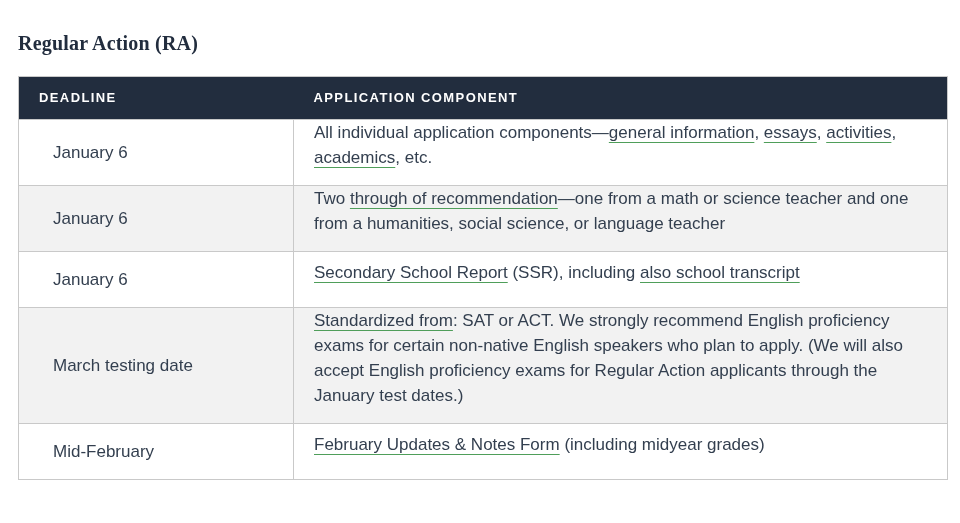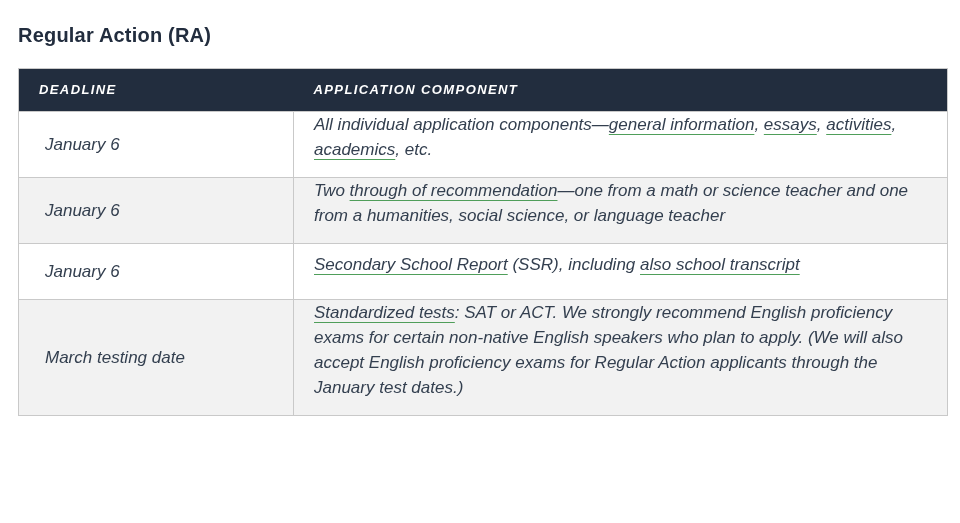--- a/index.html
+++ b/index.html
@@ -12,32 +12,32 @@
   }
   *{box-sizing:border-box;}
   html,body{margin:0;padding:0;background:#ffffff;}
   body{
     width:960px;height:523px;
     font-family:"Liberation Sans","DejaVu Sans",sans-serif;
     color:var(--body-text);
   }
   .page{padding:20px 13px 0 18px;}
   .page-title{
-    margin:4px 0 21px 0;
+    margin:12px 0 21px 0;
     font-size:20px;
     font-weight:bold;
     color:#222d3e;
     letter-spacing:.2px;
+    font-family:Liberation Serif, serif;
   }
   table.deadlines{
     width:929px;
     table-layout:fixed;
     border-collapse:collapse;
     border:1px solid var(--border);
-    font-style:italic;
   }
   col.col-deadline{width:275px;}
   col.col-component{width:654px;}
   thead th{
     background:var(--header-bg);
     color:var(--header-text);
     font-size:13px;
     font-weight:bold;
     letter-spacing:1.4px;
     text-align:left;
@@ -47,21 +47,21 @@
     line-height:16px;
   }
   tbody td{
     border:1px solid var(--border);
     font-size:17px;
     line-height:25px;
     vertical-align:middle;
     padding:0 24px 15px 20px;
     color:var(--body-text);
   }
-  tbody td.deadline{padding:15px 12px 15px 26px;}
+  tbody td.deadline{padding:15px 12px 15px 34px;}
   tbody tr:nth-child(even){background:var(--alt-row-bg);}
   a.green-link{
     color:var(--body-text);
     text-decoration:underline;
     text-decoration-color:var(--link-underline);
     text-decoration-thickness:1px;
     text-underline-offset:4px;
     cursor:pointer;
   }
 </style>
@@ -90,17 +90,21 @@
         <tr>
           <td class="deadline">January 6</td>
           <td class="component">Two <a class="green-link" href="#">through of recommendation</a>—one from a math or science teacher and one from a humanities, social science, or language teacher</td>
         </tr>
         <tr>
           <td class="deadline">January 6</td>
           <td class="component"><a class="green-link" href="#">Secondary School Report</a> (SSR), including <a class="green-link" href="#">also school transcript</a></td>
         </tr>
         <tr>
           <td class="deadline">March testing date</td>
-          <td class="component"><a class="green-link" href="#">Standardized tests</a>: SAT or ACT. We strongly recommend English proficiency exams for certain non-native English speakers who plan to apply. (We will also accept English proficiency exams for Regular Action applicants through the January test dates.)</td>
+          <td class="component"><a class="green-link" href="#">Standardized from</a>: SAT or ACT. We strongly recommend English proficiency exams for certain non-native English speakers who plan to apply. (We will also accept English proficiency exams for Regular Action applicants through the January test dates.)</td>
+        </tr>
+        <tr>
+          <td class="deadline">Mid-February</td>
+          <td class="component"><a class="green-link" href="#">February Updates &amp; Notes Form</a> (including midyear grades)</td>
         </tr>
       </tbody>
   </table>
 </main>
 
 </body></html>

